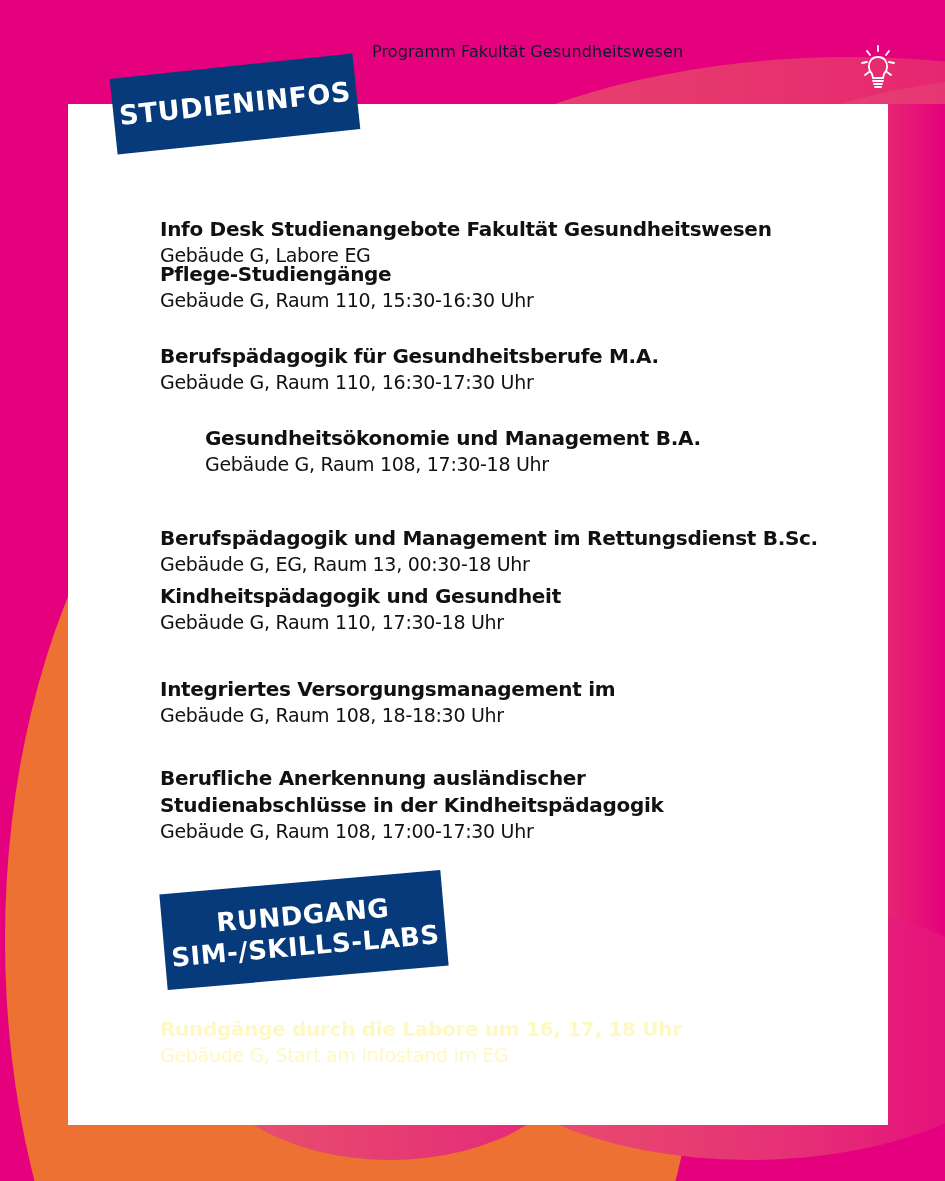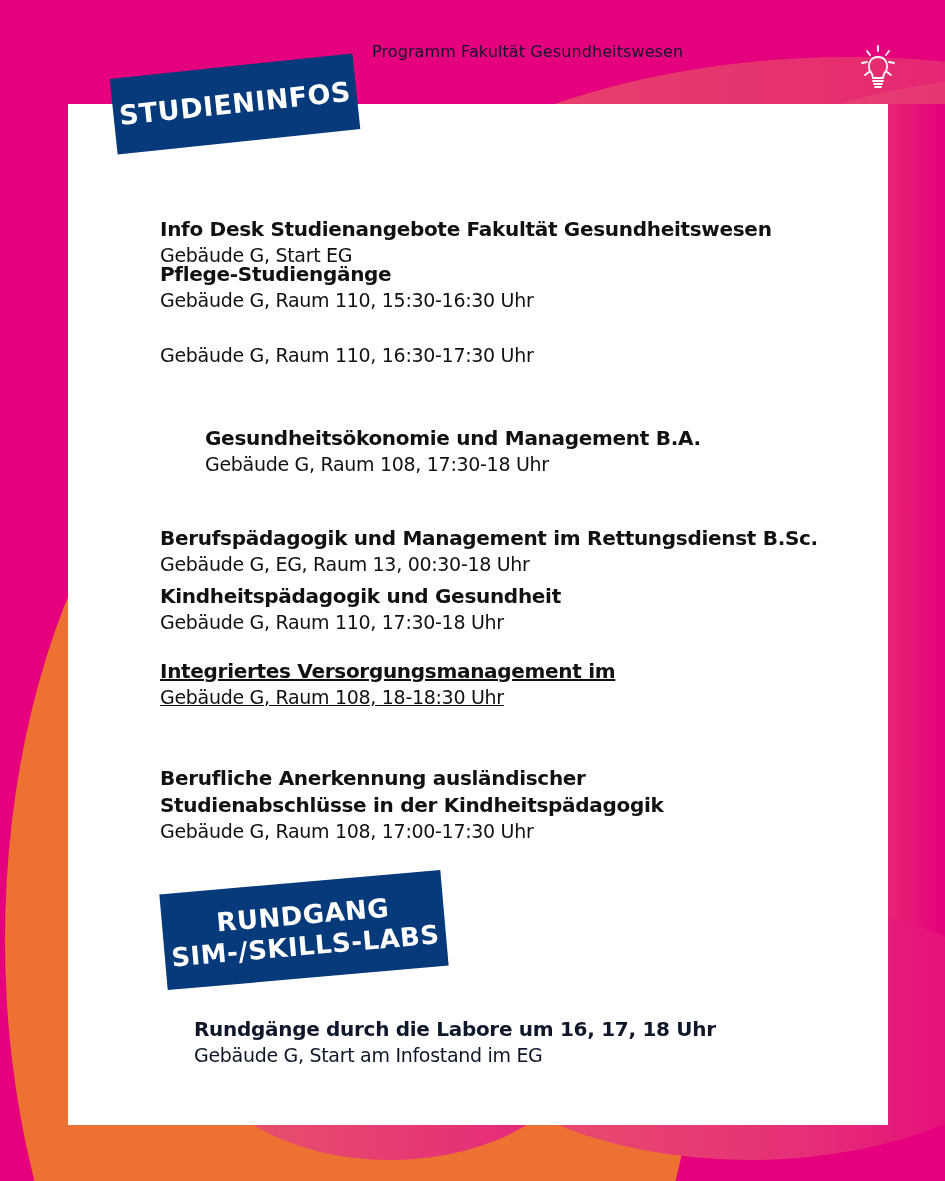--- a/index.html
+++ b/index.html
@@ -109,22 +109,21 @@
     }
     .entry-detail {
       font-size: 19px;
       line-height: 25px;
       letter-spacing: -0.3px;
     }
     .tour-entry {
       position: absolute;
       left: 160px; top: 1016px;
       width: 700px;
-      color: #0f172a;
-      margin-left: 34px;
+      color: #fef9c3;
     }
   </style>
 </head>
 <body>
 
 <div class="bg-orange-circle"></div>
 <div class="bg-wave-top"></div>
 <div class="bg-wave-top2"></div>
 <div class="bg-right-strip"></div>
 <div class="bg-wave-bottom"></div>
@@ -147,42 +146,43 @@
   </svg>
 </div>
 
 <div class="card"></div>
 
 <div class="tag tag-studieninfos">STUDIENINFOS</div>
 
 <div class="entries">
   <div class="entry" style="top:0px;margin-top:36px;">
     <div class="entry-title">Info Desk Studienangebote Fakultät Gesundheitswesen</div>
-    <div class="entry-detail">Gebäude G, Start EG</div>
+    <div class="entry-detail">Gebäude G, Labore EG</div>
   </div>
   <div class="entry" style="top:81px;">
     <div class="entry-title">Pflege-Studiengänge</div>
     <div class="entry-detail">Gebäude G, Raum 110, 15:30-16:30 Uhr</div>
   </div>
   <div class="entry" style="top:163px;">
+    <div class="entry-title">Berufspädagogik für Gesundheitsberufe M.A.</div>
     <div class="entry-detail">Gebäude G, Raum 110, 16:30-17:30 Uhr</div>
   </div>
   <div class="entry" style="top:245px;margin-left:45px;">
     <div class="entry-title">Gesundheitsökonomie und Management B.A.</div>
     <div class="entry-detail">Gebäude G, Raum 108, 17:30-18 Uhr</div>
   </div>
   <div class="entry" style="top:309px;margin-top:36px;">
     <div class="entry-title">Berufspädagogik und Management im Rettungsdienst B.Sc.</div>
     <div class="entry-detail">Gebäude G, EG, Raum 13, 00:30-18 Uhr</div>
   </div>
   <div class="entry" style="top:403px;">
     <div class="entry-title">Kindheitspädagogik und Gesundheit</div>
     <div class="entry-detail">Gebäude G, Raum 110, 17:30-18 Uhr</div>
   </div>
-  <div class="entry" style="top:478px;text-decoration:underline;">
+  <div class="entry" style="top:496px;">
     <div class="entry-title">Integriertes Versorgungsmanagement im</div>
     <div class="entry-detail">Gebäude G, Raum 108, 18-18:30 Uhr</div>
   </div>
   <div class="entry" style="top:585px;">
     <div class="entry-title">Berufliche Anerkennung ausländischer</div>
     <div class="entry-title">Studienabschlüsse in der Kindheitspädagogik</div>
     <div class="entry-detail">Gebäude G, Raum 108, 17:00-17:30 Uhr</div>
   </div>
 </div>
 

